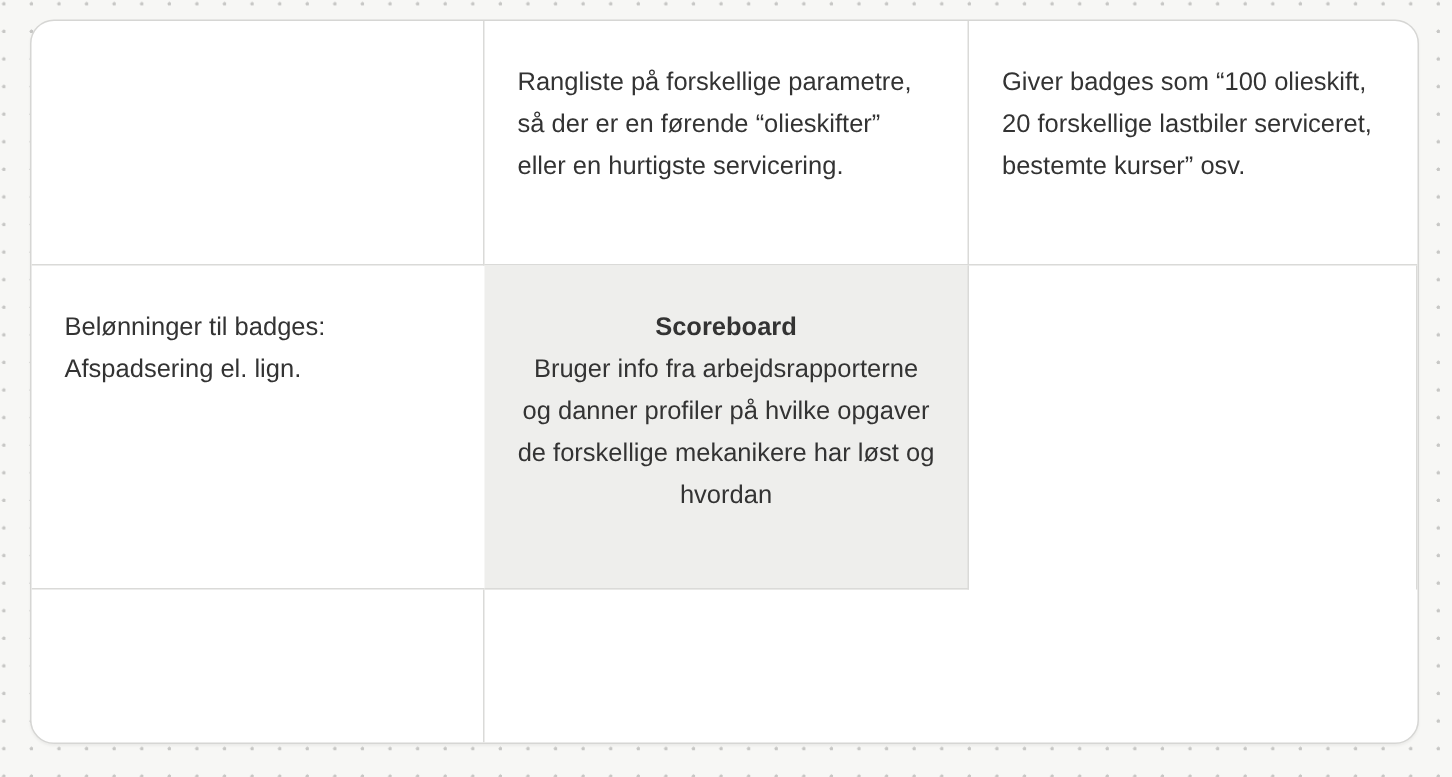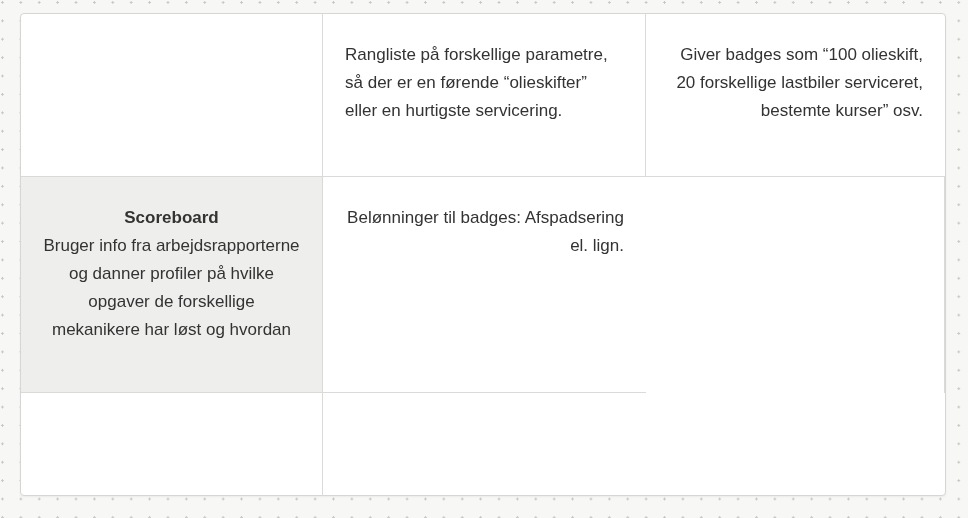--- a/index.html
+++ b/index.html
@@ -18,37 +18,37 @@
     background-position: 1px 1px;
   }
   .grid-table {
     position: absolute;
     left: 20px;
     top: 13px;
     width: 926px;
     height: 483px;
     background: #ffffff;
     border: 1px solid #d6d6d4;
-    border-radius: 4px;
+    border-radius: 16px;
     overflow: hidden;
     box-shadow: 0 1px 2px rgba(0,0,0,0.05);
     display: grid;
     grid-template-columns: 302px 323px auto;
     grid-template-rows: 163px 216px auto;
   }
   .cell {
     padding: 27px 22px 12px 22px;
     font-size: 17px;
     line-height: 28px;
     color: #333333;
     border-right: 1px solid #dadad8;
     border-bottom: 1px solid #dadad8;
     overflow: hidden;
   }
-  .cell.last-col { border-right: none; text-align: right; }
+  .cell.last-col { border-right: none; }
   .cell.last-row { border-bottom: none; }
   .cell.highlight {
     background: #eeeeec;
     text-align: center;
   }
   .cell .cell-title {
     font-weight: 700;
     display: block;
   }
 </style>
@@ -58,26 +58,26 @@
 <div class="board">
   <div class="grid-table">
 
     <div class="cell"></div>
 
     <div class="cell">Rangliste på forskellige parametre, så der er en førende “olieskifter” eller en hurtigste servicering.</div>
 
     <div class="cell last-col">Giver badges som “100 olieskift, 20 forskellige lastbiler serviceret, bestemte kurser” osv.</div>
 
 
+    <div class="cell last-col">Belønninger til badges: Afspadsering el. lign.</div>
+
     <div class="cell highlight">
       <span class="cell-title">Scoreboard</span>
       <span class="cell-body">Bruger info fra arbejdsrapporterne og danner profiler på hvilke opgaver de forskellige mekanikere har løst og hvordan</span>
     </div>
-
-    <div class="cell last-col">Belønninger til badges: Afspadsering el. lign.</div>
 
     <div class="cell last-row"></div>
 
     <div class="cell last-row"></div>
 
     <div class="cell last-col last-row"></div>
 
   </div>
 </div>
 

